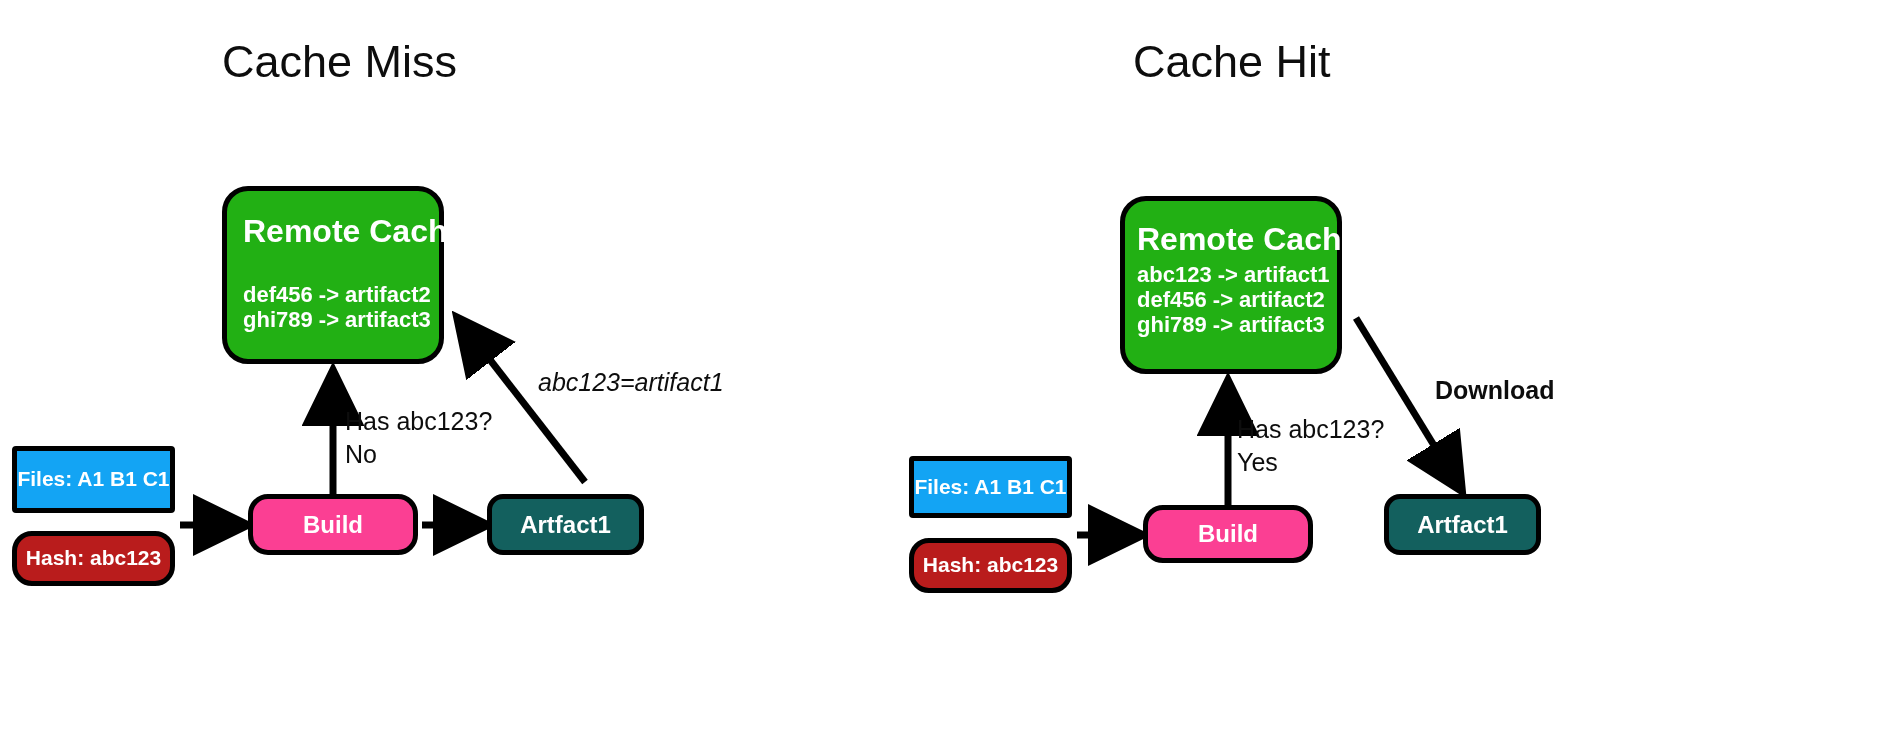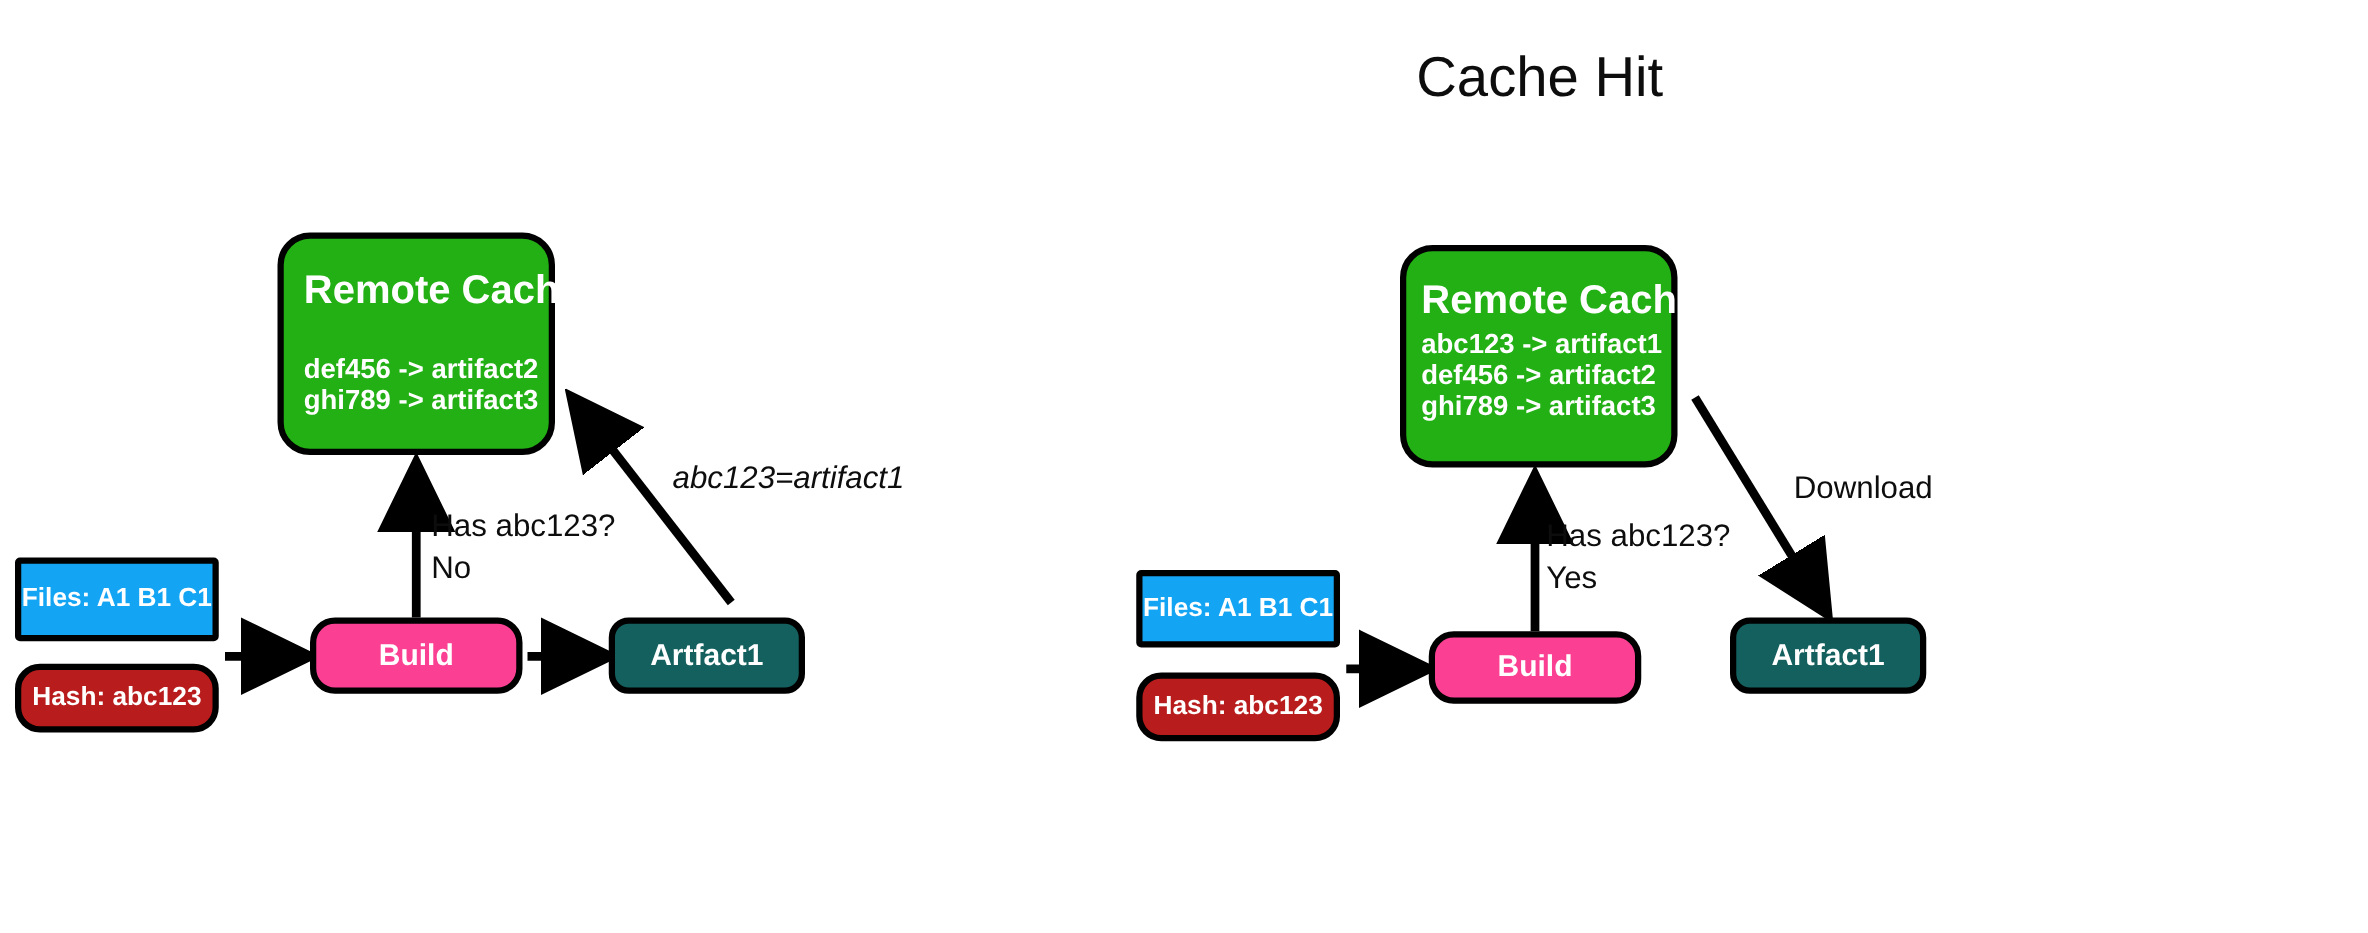--- a/index.html
+++ b/index.html
@@ -91,20 +91,21 @@
     overflow: visible;
     pointer-events: none;
   }
   svg.arrows line, svg.arrows path { stroke: #000000; }
 </style>
 </head>
 <body>
 
 <div class="panel" id="panel-miss">
 
+  <div class="panel-title" style="left:222px; top:36px;">Cache Miss</div>
 
   <svg class="arrows">
     <defs>
       <marker id="ah-m" markerWidth="9" markerHeight="9" refX="6.5" refY="4.5" orient="auto" markerUnits="strokeWidth">
         <path d="M0,0.6 L8,4.5 L0,8.4 Z" fill="#000000"></path>
       </marker>
     </defs>
 
     <line x1="180" y1="525" x2="238" y2="525" stroke-width="7" marker-end="url(#ah-m)"></line>
 
@@ -180,14 +181,14 @@
     <div class="line">Build</div>
   </div>
 
   <div class="node artifact-node" style="left:437px; top:494px; width:157px; height:61px;">
     <div class="line">Artfact1</div>
   </div>
 
   <div class="edge-label" style="left:290px; top:413px;">Has abc123?
 Yes</div>
 
-  <div class="edge-label" style="left:488px; top:374px;">Download</div>
+  <div class="edge-label" style="left:488px; top:374px;font-weight:bold;">Download</div>
 </div>
 
 </body></html>

